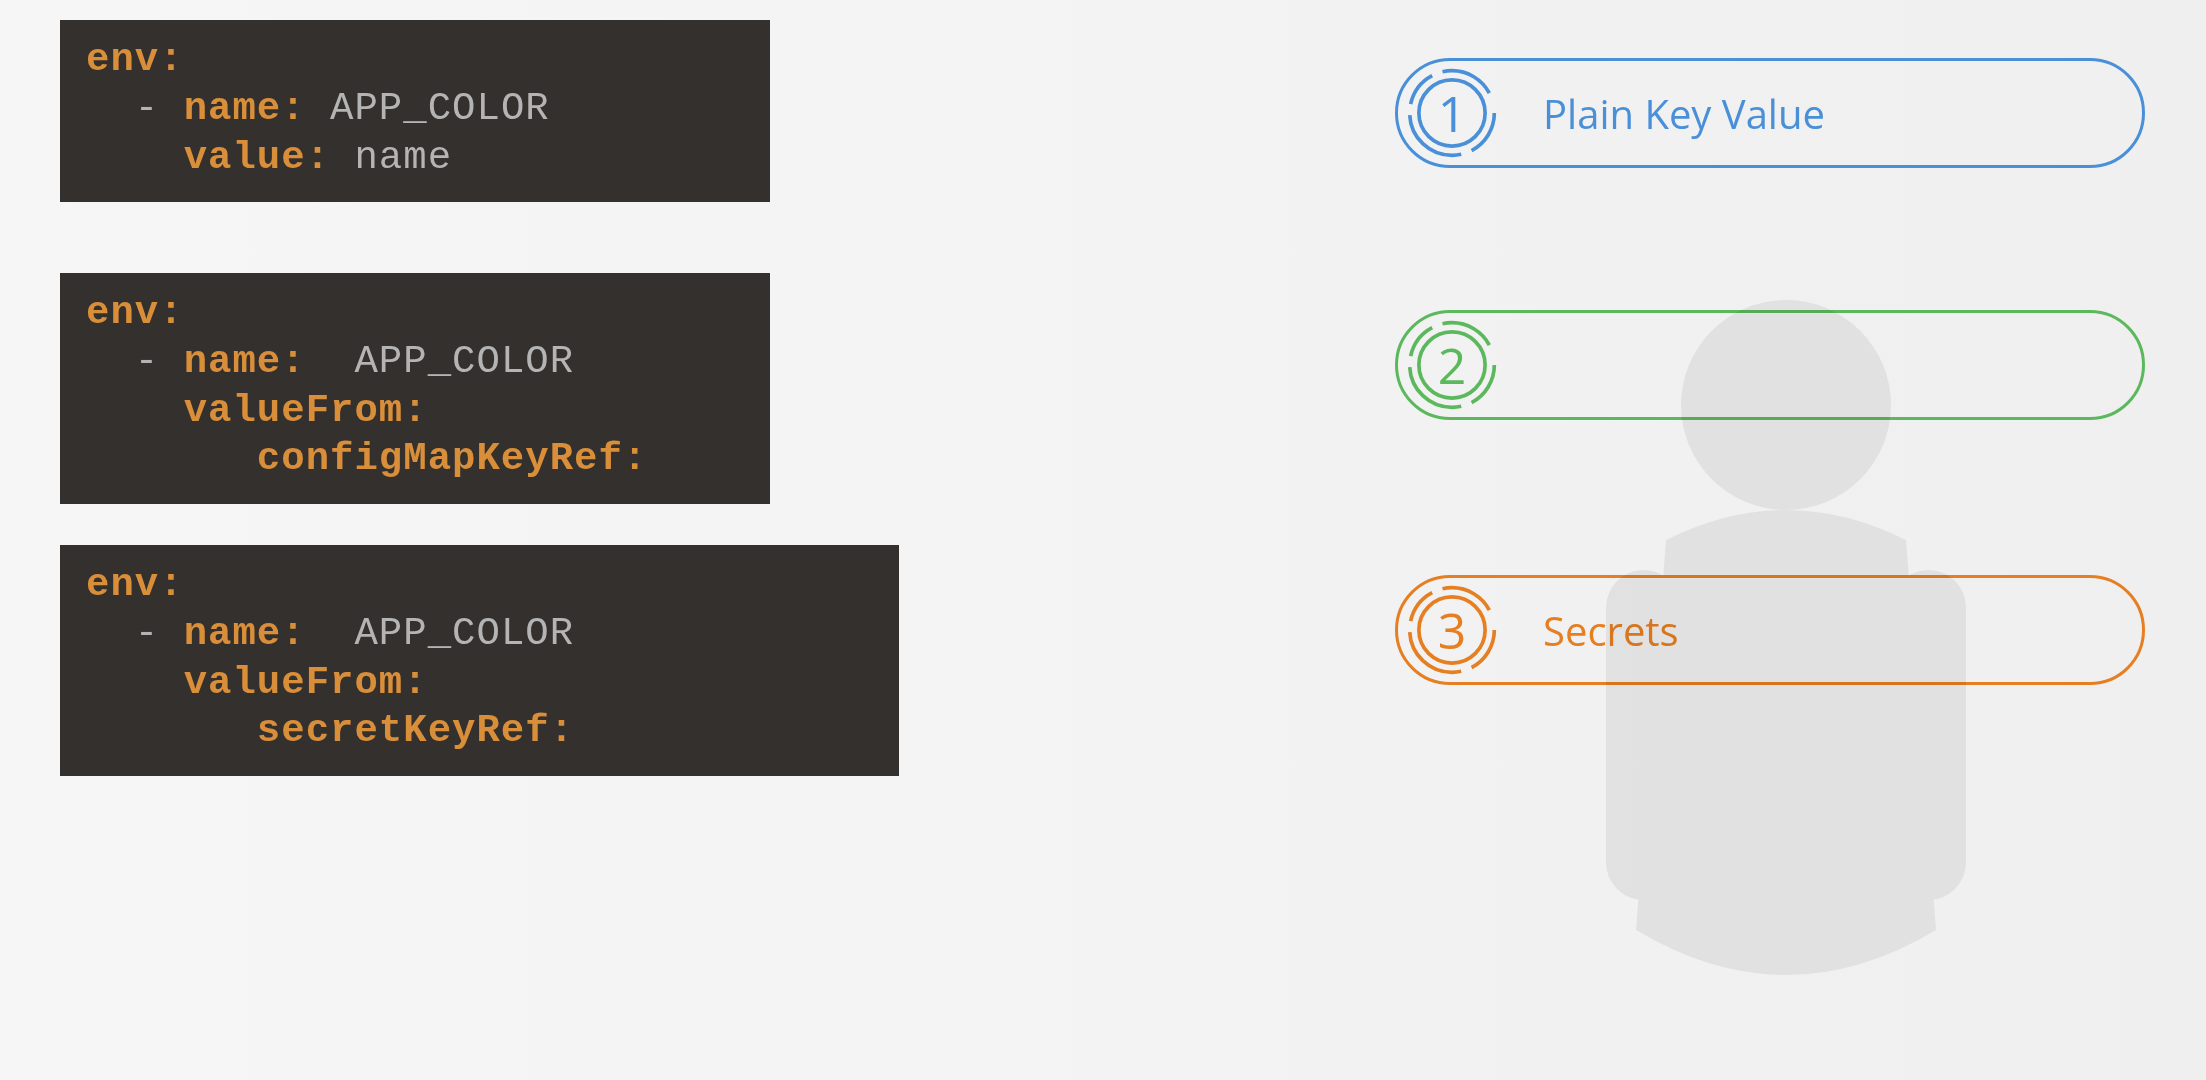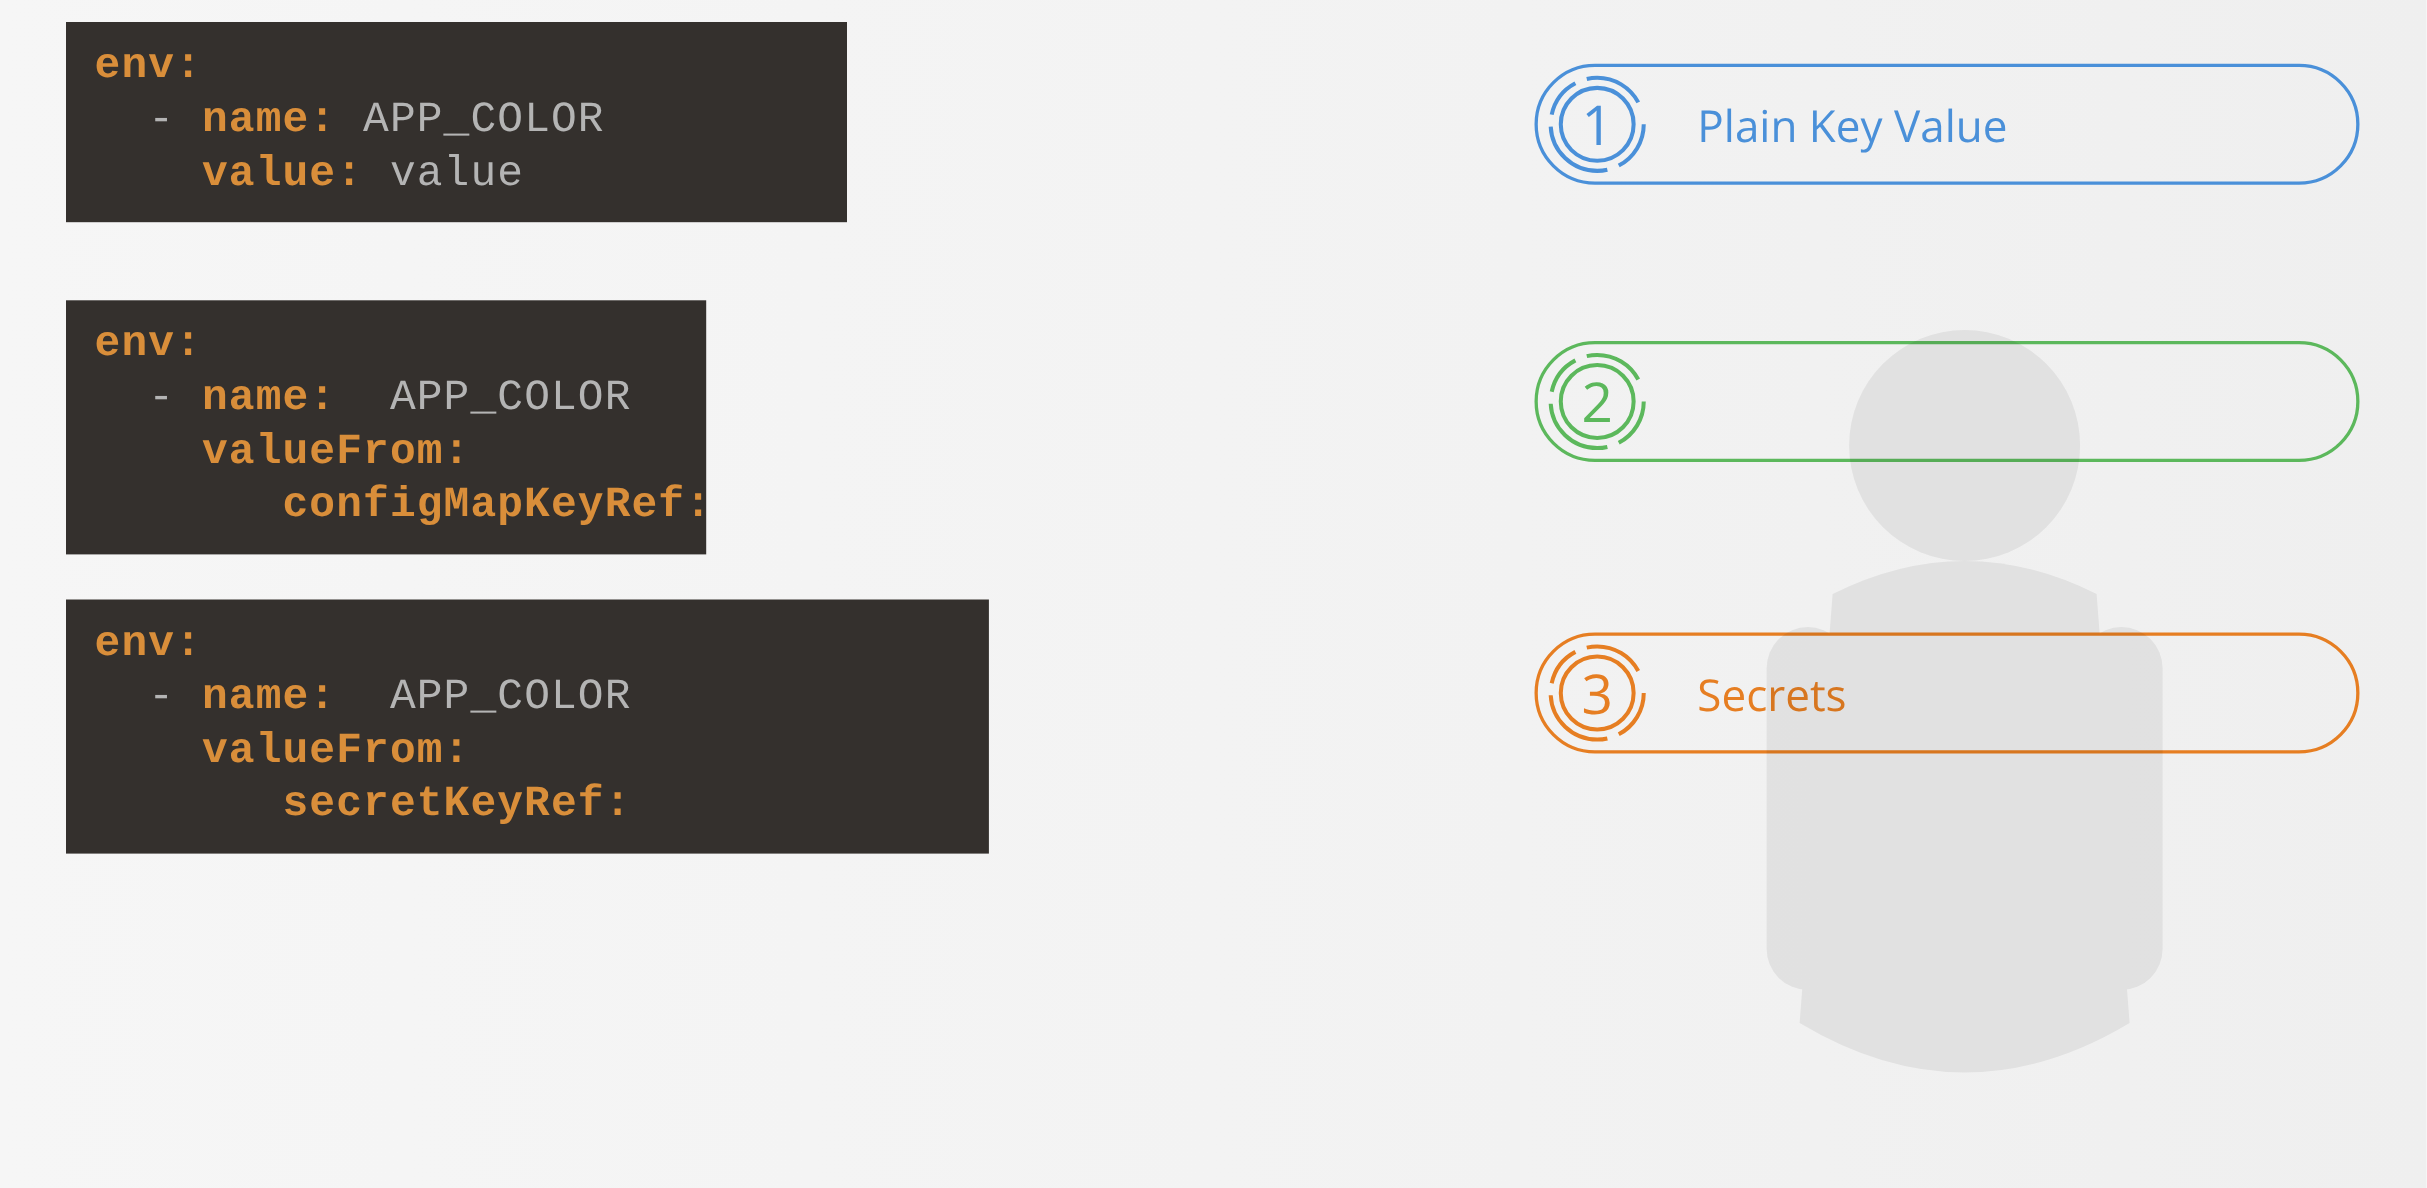--- a/index.html
+++ b/index.html
@@ -31,21 +31,21 @@
     font-size: 39px;
     line-height: 1.25;
     padding: 16px 26px 20px 26px;
     white-space: pre;
     letter-spacing: 1px;
   }
   .k { color: var(--code-key); }
   .v { color: var(--code-val); font-weight: normal; }
 
   #block1 { left: 60px; top: 20px;  width: 710px; }
-  #block2 { left: 60px; top: 273px; width: 582px; }
+  #block2 { left: 60px; top: 273px; width: 710px; }
   #block3 { left: 60px; top: 545px; width: 839px; }
 
   .pill {
     position: absolute;
     left: 1395px;
     width: 750px;
     height: 110px;
     border: 3px solid;
     border-radius: 60px;
     display: flex;
@@ -92,21 +92,21 @@
     opacity: 0.06;
     pointer-events: none;
   }
   .watermark svg { width:100%; height:100%; }
 </style>
 </head>
 <body>
 
 <div id="block1" class="code-block"><span class="k">env:</span>
 <span class="v">  - </span><span class="k">name:</span><span class="v"> APP_COLOR</span>
-<span class="v">    </span><span class="k">value:</span><span class="v"> value</span></div>
+<span class="v">    </span><span class="k">value:</span><span class="v"> name</span></div>
 <div id="block2" class="code-block"><span class="k">env:</span>
 <span class="v">  - </span><span class="k">name:</span><span class="v">  APP_COLOR</span>
 <span class="v">    </span><span class="k">valueFrom:</span>
 <span class="v">       </span><span class="k">configMapKeyRef:</span></div>
 <div id="block3" class="code-block"><span class="k">env:</span>
 <span class="v">  - </span><span class="k">name:</span><span class="v">  APP_COLOR</span>
 <span class="v">    </span><span class="k">valueFrom:</span>
 <span class="v">       </span><span class="k">secretKeyRef:</span></div>
 
 <div id="pill1" class="pill">

